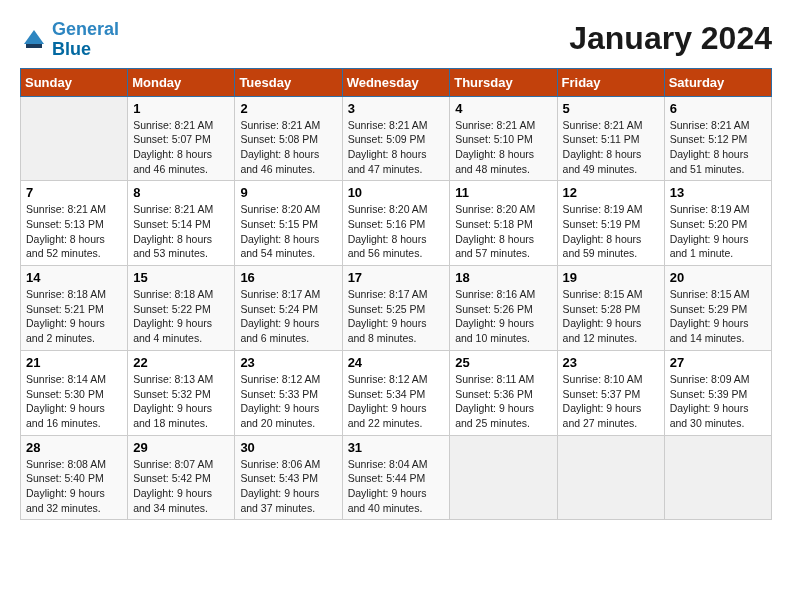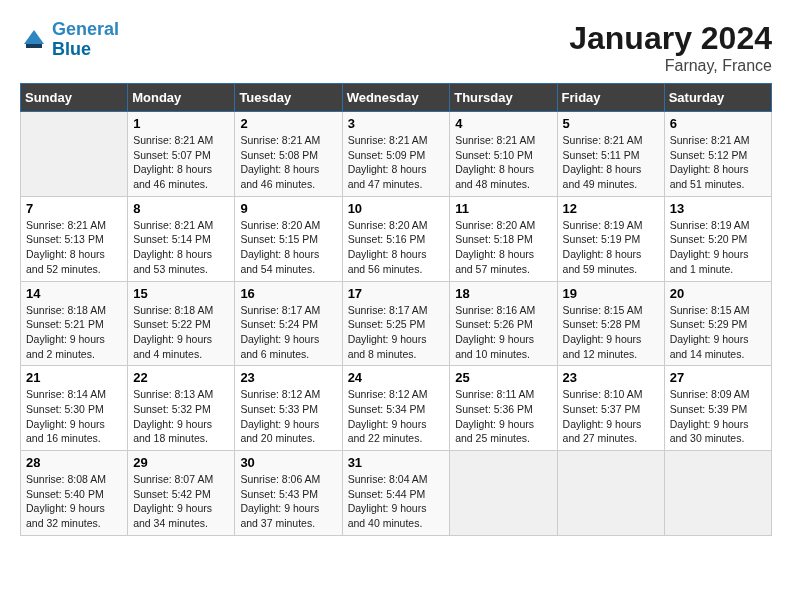--- a/index.html
+++ b/index.html
@@ -45,21 +45,21 @@
     .subtitle {
       font-size: 16px;
       color: #444;
     }
     table {
       width: 100%;
       border-collapse: collapse;
       font-size: 11px;
     }
     thead tr th {
-      background-color: #404040;
+      background-color: #c2410c;
       color: #fff;
       padding: 6px 4px;
       text-align: left;
       font-size: 13px;
       font-weight: bold;
       border: 1px solid #2e6da4;
     }
     tbody tr td {
       border: 1px solid #ccc;
       padding: 4px 5px;
@@ -96,21 +96,20 @@
       <polygon points="14,4 24,18 4,18" fill="#2e86c1"></polygon>
       <rect x="6" y="18" width="16" height="4" fill="#1a3a5c"></rect>
     </svg>
     <div class="logo-text">
       <div><span>General</span></div>
       <div style="color:#0369a1;">Blue</div>
     </div>
   </div>
   <div class="title-block">
     <div class="main-title">January 2024</div>
-    <div class="subtitle">Farnay, France</div>
   </div>
 </div>
 
 <table>
   <thead>
     <tr>
     <th>Sunday</th>
         <th>Monday</th>
         <th>Tuesday</th>
         <th>Wednesday</th>

